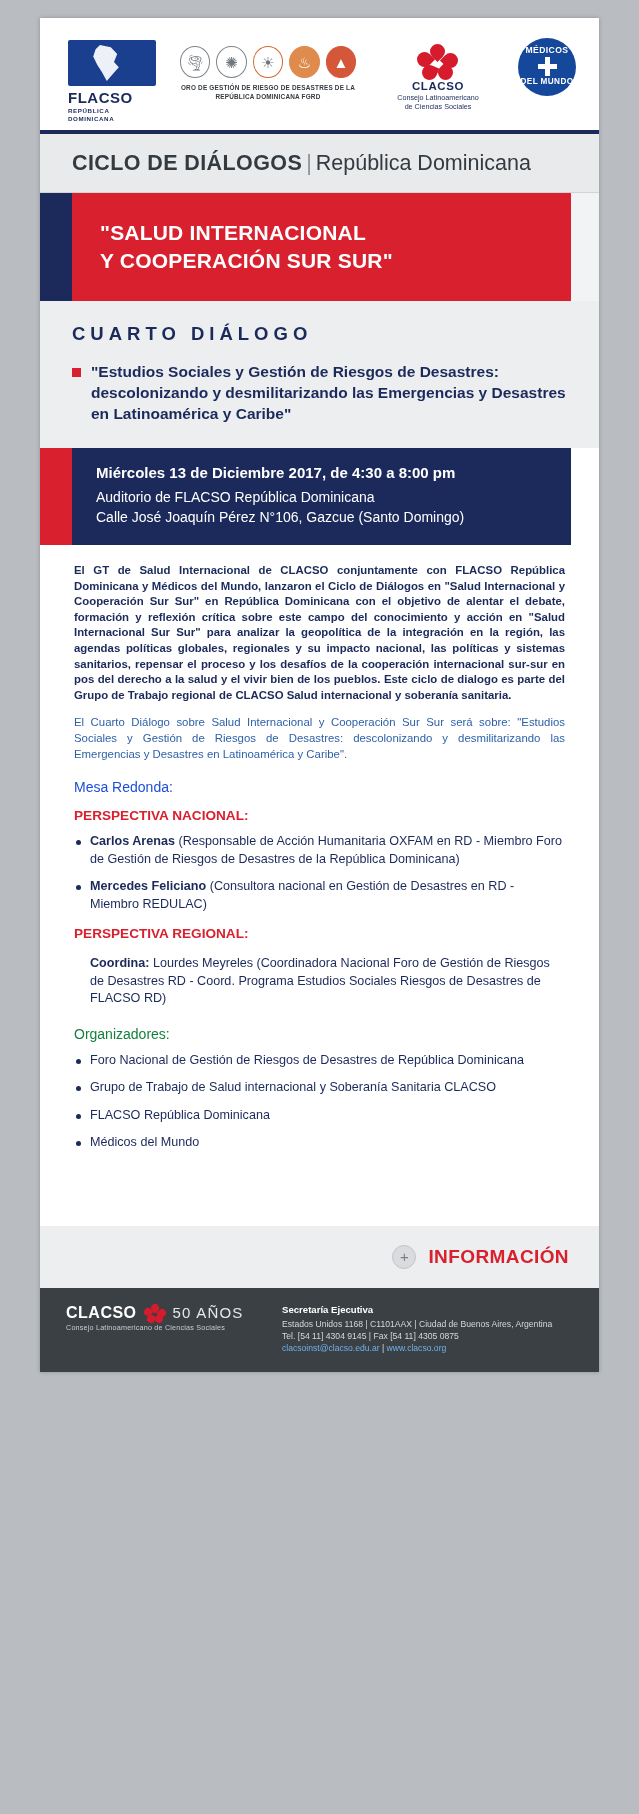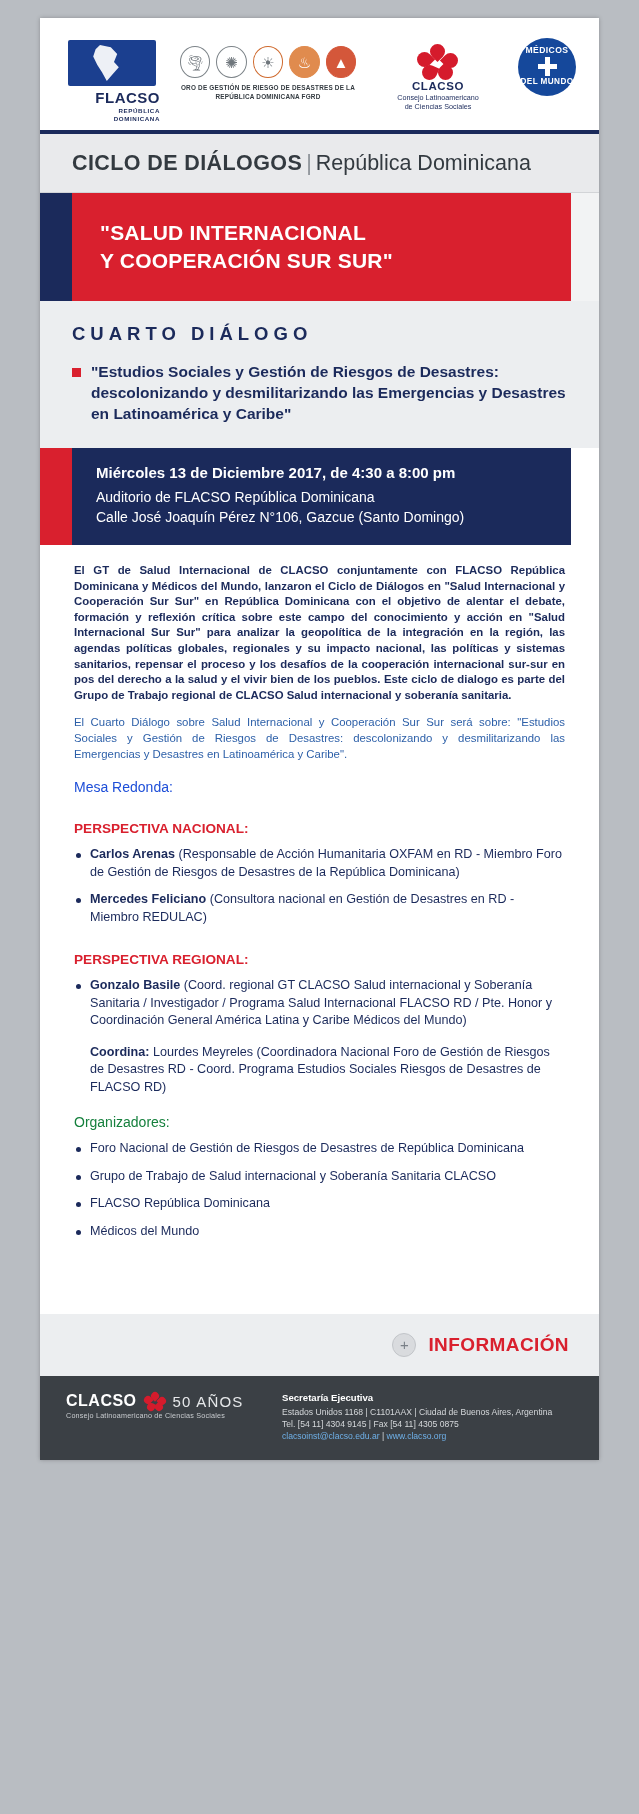--- a/index.html
+++ b/index.html
@@ -34,21 +34,21 @@
     background: #ffffff;
     height: 112px;
     position: relative;
     border-bottom: 4px solid #1b2a5b;
   }
   .flacso-logo {
     position: absolute;
     left: 28px;
     top: 22px;
     width: 92px;
-    text-align: right;
+    text-align: left;
   }
   .flacso-mark {
     width: 88px;
     height: 46px;
     background: #1b3f8f;
     border-radius: 2px;
     position: relative;
     overflow: hidden;
   }
   .flacso-mark::after {
@@ -275,21 +275,21 @@
   .mesa {
     font-size: 14px;
     color: #1d4ed8;
     margin-top: 17px;
     margin-bottom: 4px;
   }
   .perspectiva {
     font-size: 13.6px;
     font-weight: bold;
     color: #d9202e;
-    margin-top: 26px;
+    margin-top: 13px;
     margin-bottom: 4px;
   }
   ul.plist {
     list-style: none;
     margin: 0;
     padding: 0;
   }
   ul.plist li {
     position: relative;
     padding-left: 16px;
@@ -524,23 +524,20 @@
 
         <div class="mesa">Mesa Redonda:</div>
 
         <div class="perspectiva">PERSPECTIVA NACIONAL:</div>
         <ul class="plist">
           <li><b>Carlos Arenas</b><span> (Responsable de Acción Humanitaria OXFAM en RD - Miembro Foro de Gestión de Riesgos de Desastres de la República Dominicana)</span></li>
           <li><b>Mercedes Feliciano</b><span> (Consultora nacional en Gestión de Desastres en RD - Miembro REDULAC)</span></li>
         </ul>
 
         <div class="perspectiva">PERSPECTIVA REGIONAL:</div>
-        <ul class="plist">
-          <li><b>Gonzalo Basile</b><span> (Coord. regional GT CLACSO Salud internacional y Soberanía Sanitaria / Investigador / Programa Salud Internacional FLACSO RD / Pte. Honor y Coordinación General América Latina y Caribe Médicos del Mundo)</span></li>
-        </ul>
 
         <div class="coordina"><b>Coordina:</b><span> Lourdes Meyreles (Coordinadora Nacional Foro de Gestión de Riesgos de Desastres RD - Coord. Programa Estudios Sociales Riesgos de Desastres de FLACSO RD)</span></div>
 
         <div class="organiz">Organizadores:</div>
         <ul class="olist">
           <li>Foro Nacional de Gestión de Riesgos de Desastres de República Dominicana</li>
           <li>Grupo de Trabajo de Salud internacional y Soberanía Sanitaria CLACSO</li>
           <li>FLACSO República Dominicana</li>
           <li>Médicos del Mundo</li>
         </ul>

